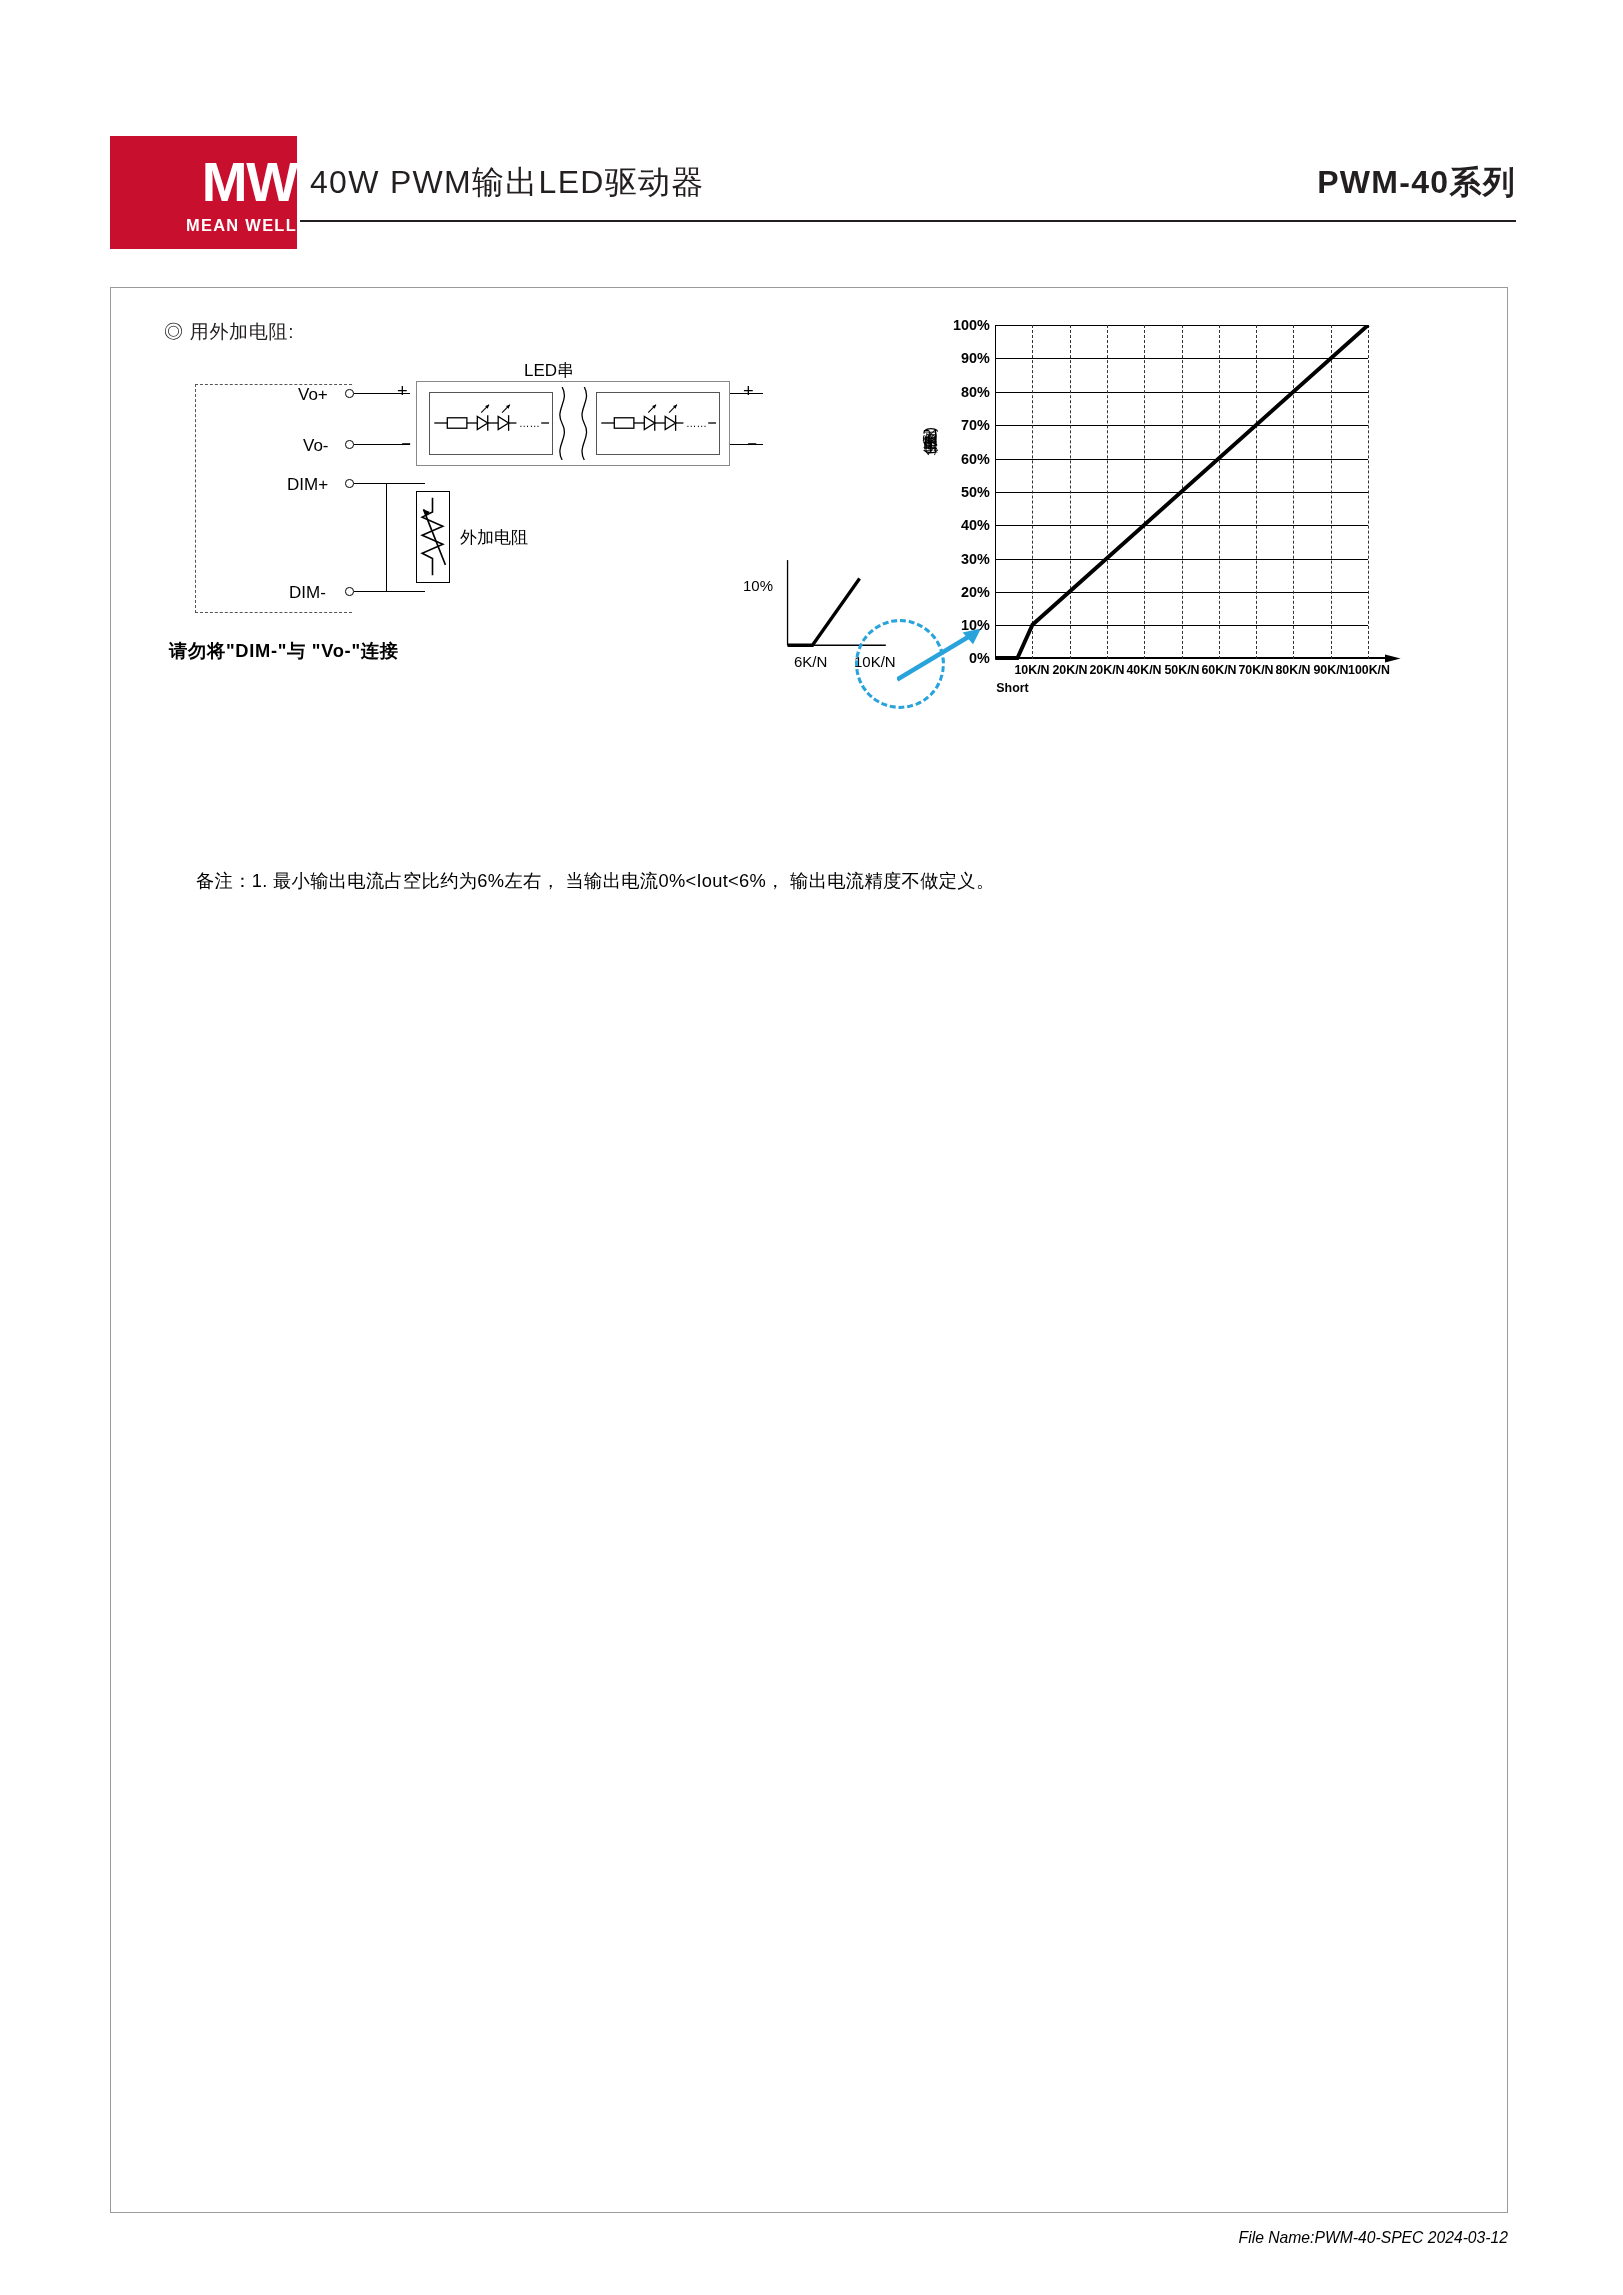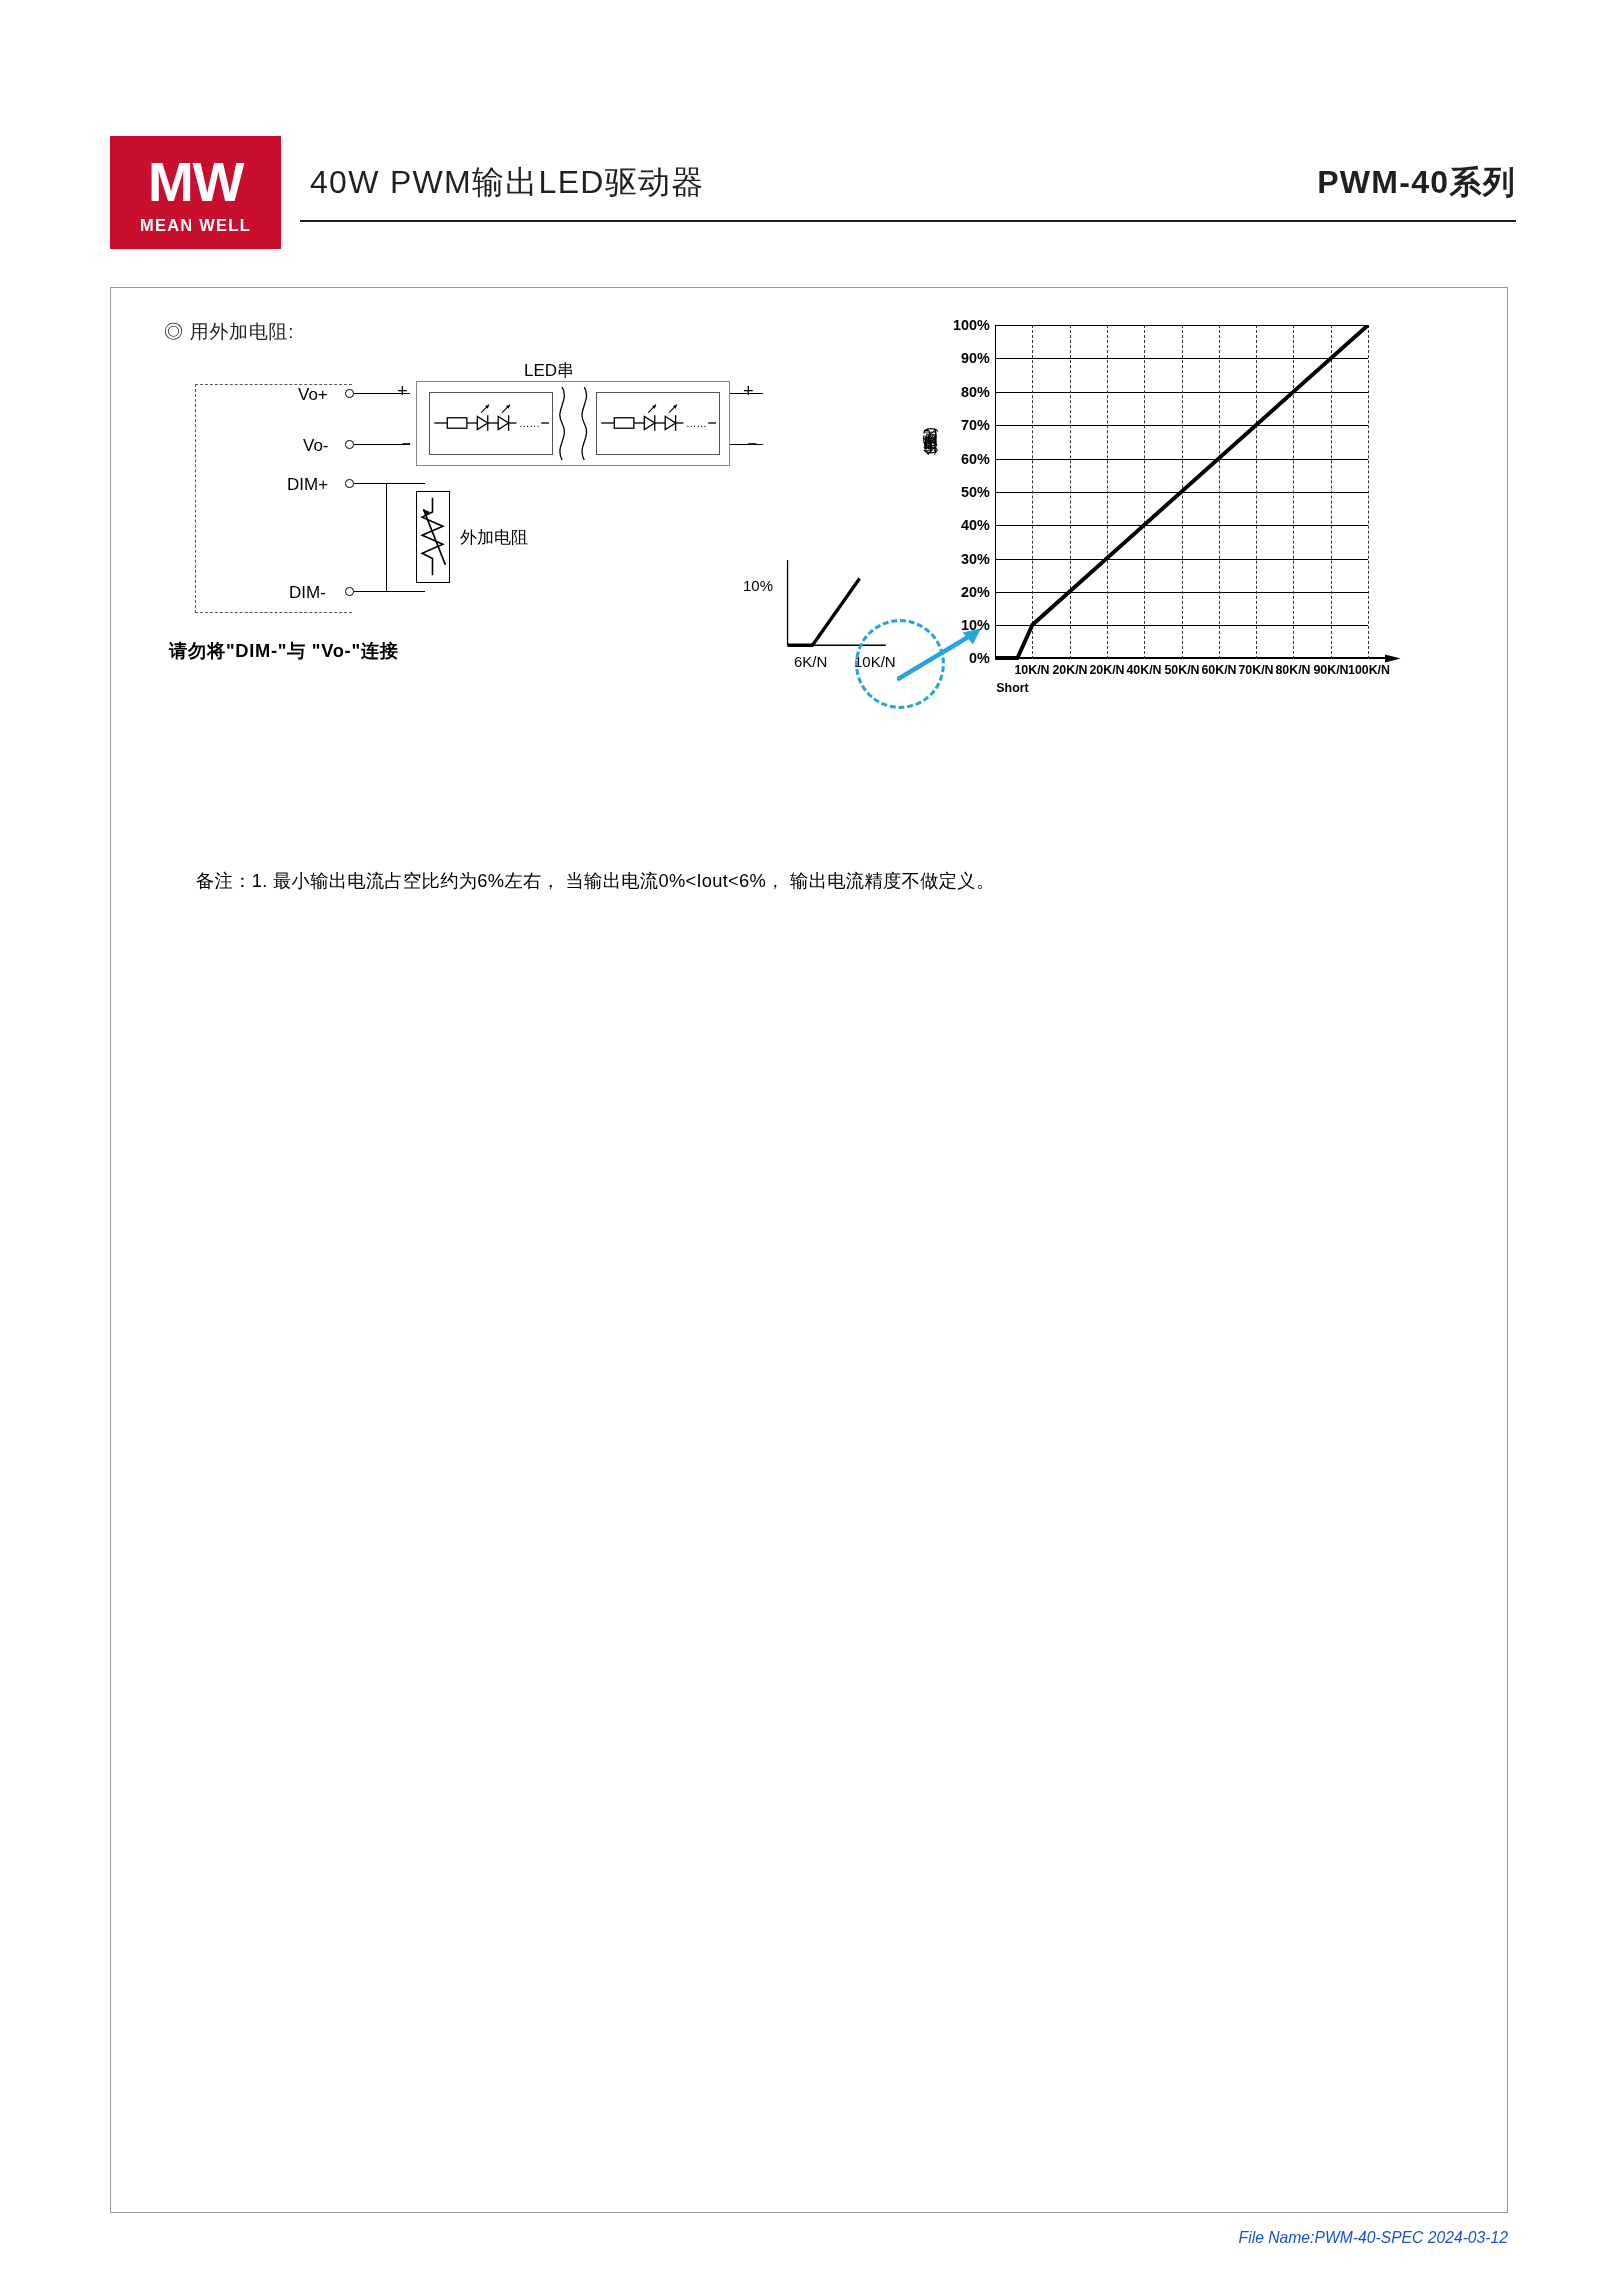--- a/index.html
+++ b/index.html
@@ -21,27 +21,27 @@
     position: absolute;
     left: 110px;
     top: 136px;
     width: 1406px;
     height: 113px;
   }
   .logo-box {
     position: absolute;
     left: 0;
     top: 0;
-    width: 171px;
+    width: 187px;
     height: 113px;
     background: #c8102e;
     color: #fff;
     display: flex;
     flex-direction: column;
-    align-items: center;
+    align-items: flex-end;
     justify-content: center;
   }
   .logo-mw {
     font-family: "Liberation Sans", sans-serif;
     font-weight: bold;
     font-size: 55px;
     line-height: 56px;
     letter-spacing: -1.3px;
     color: #ffffff;
     margin-top: 3.9px;
@@ -302,21 +302,21 @@
     padding-left: 27.5px;
   }
 
   
   .footer {
     position: absolute;
     right: 115px;
     top: 2229px;
     font-size: 15.7px;
     font-style: italic;
-    color: #1d4ed8;
+    color: #000000;
     white-space: nowrap;
   }
 </style>
 </head>
 <body>
 
 <div class="header">
   <div class="logo-box">
     <div class="logo-mw">MW</div>
     <div class="logo-name">MEAN WELL</div>

